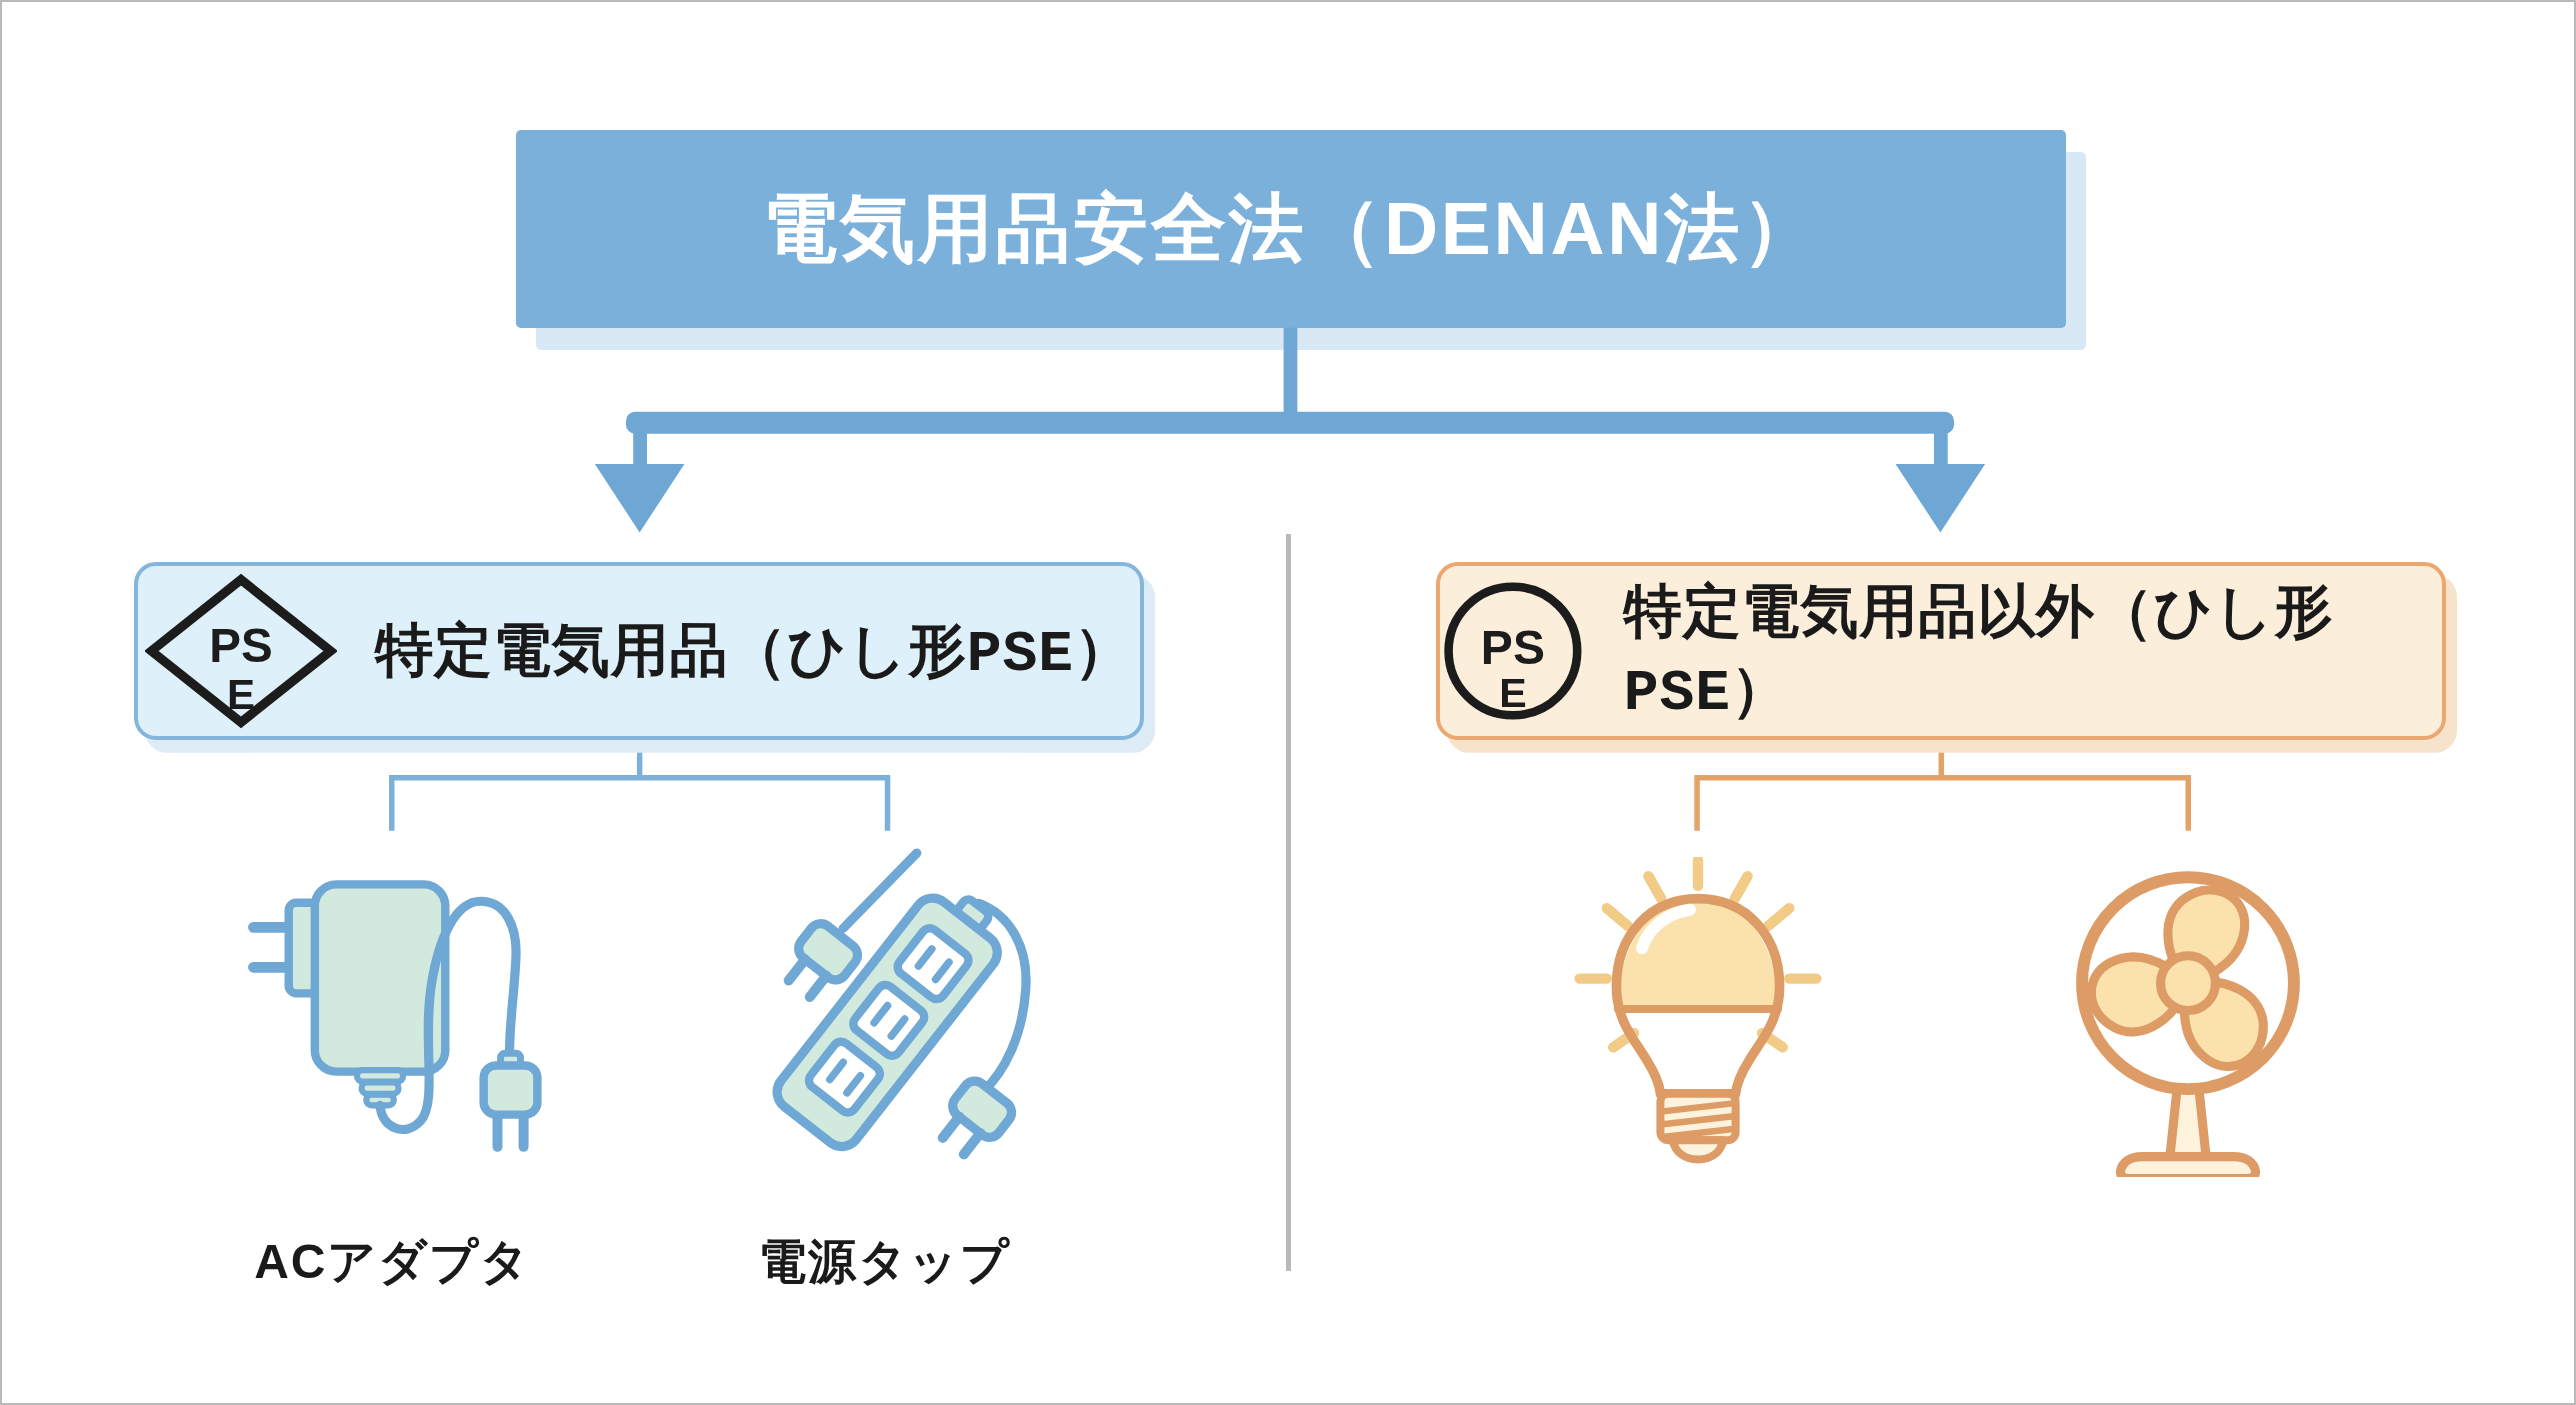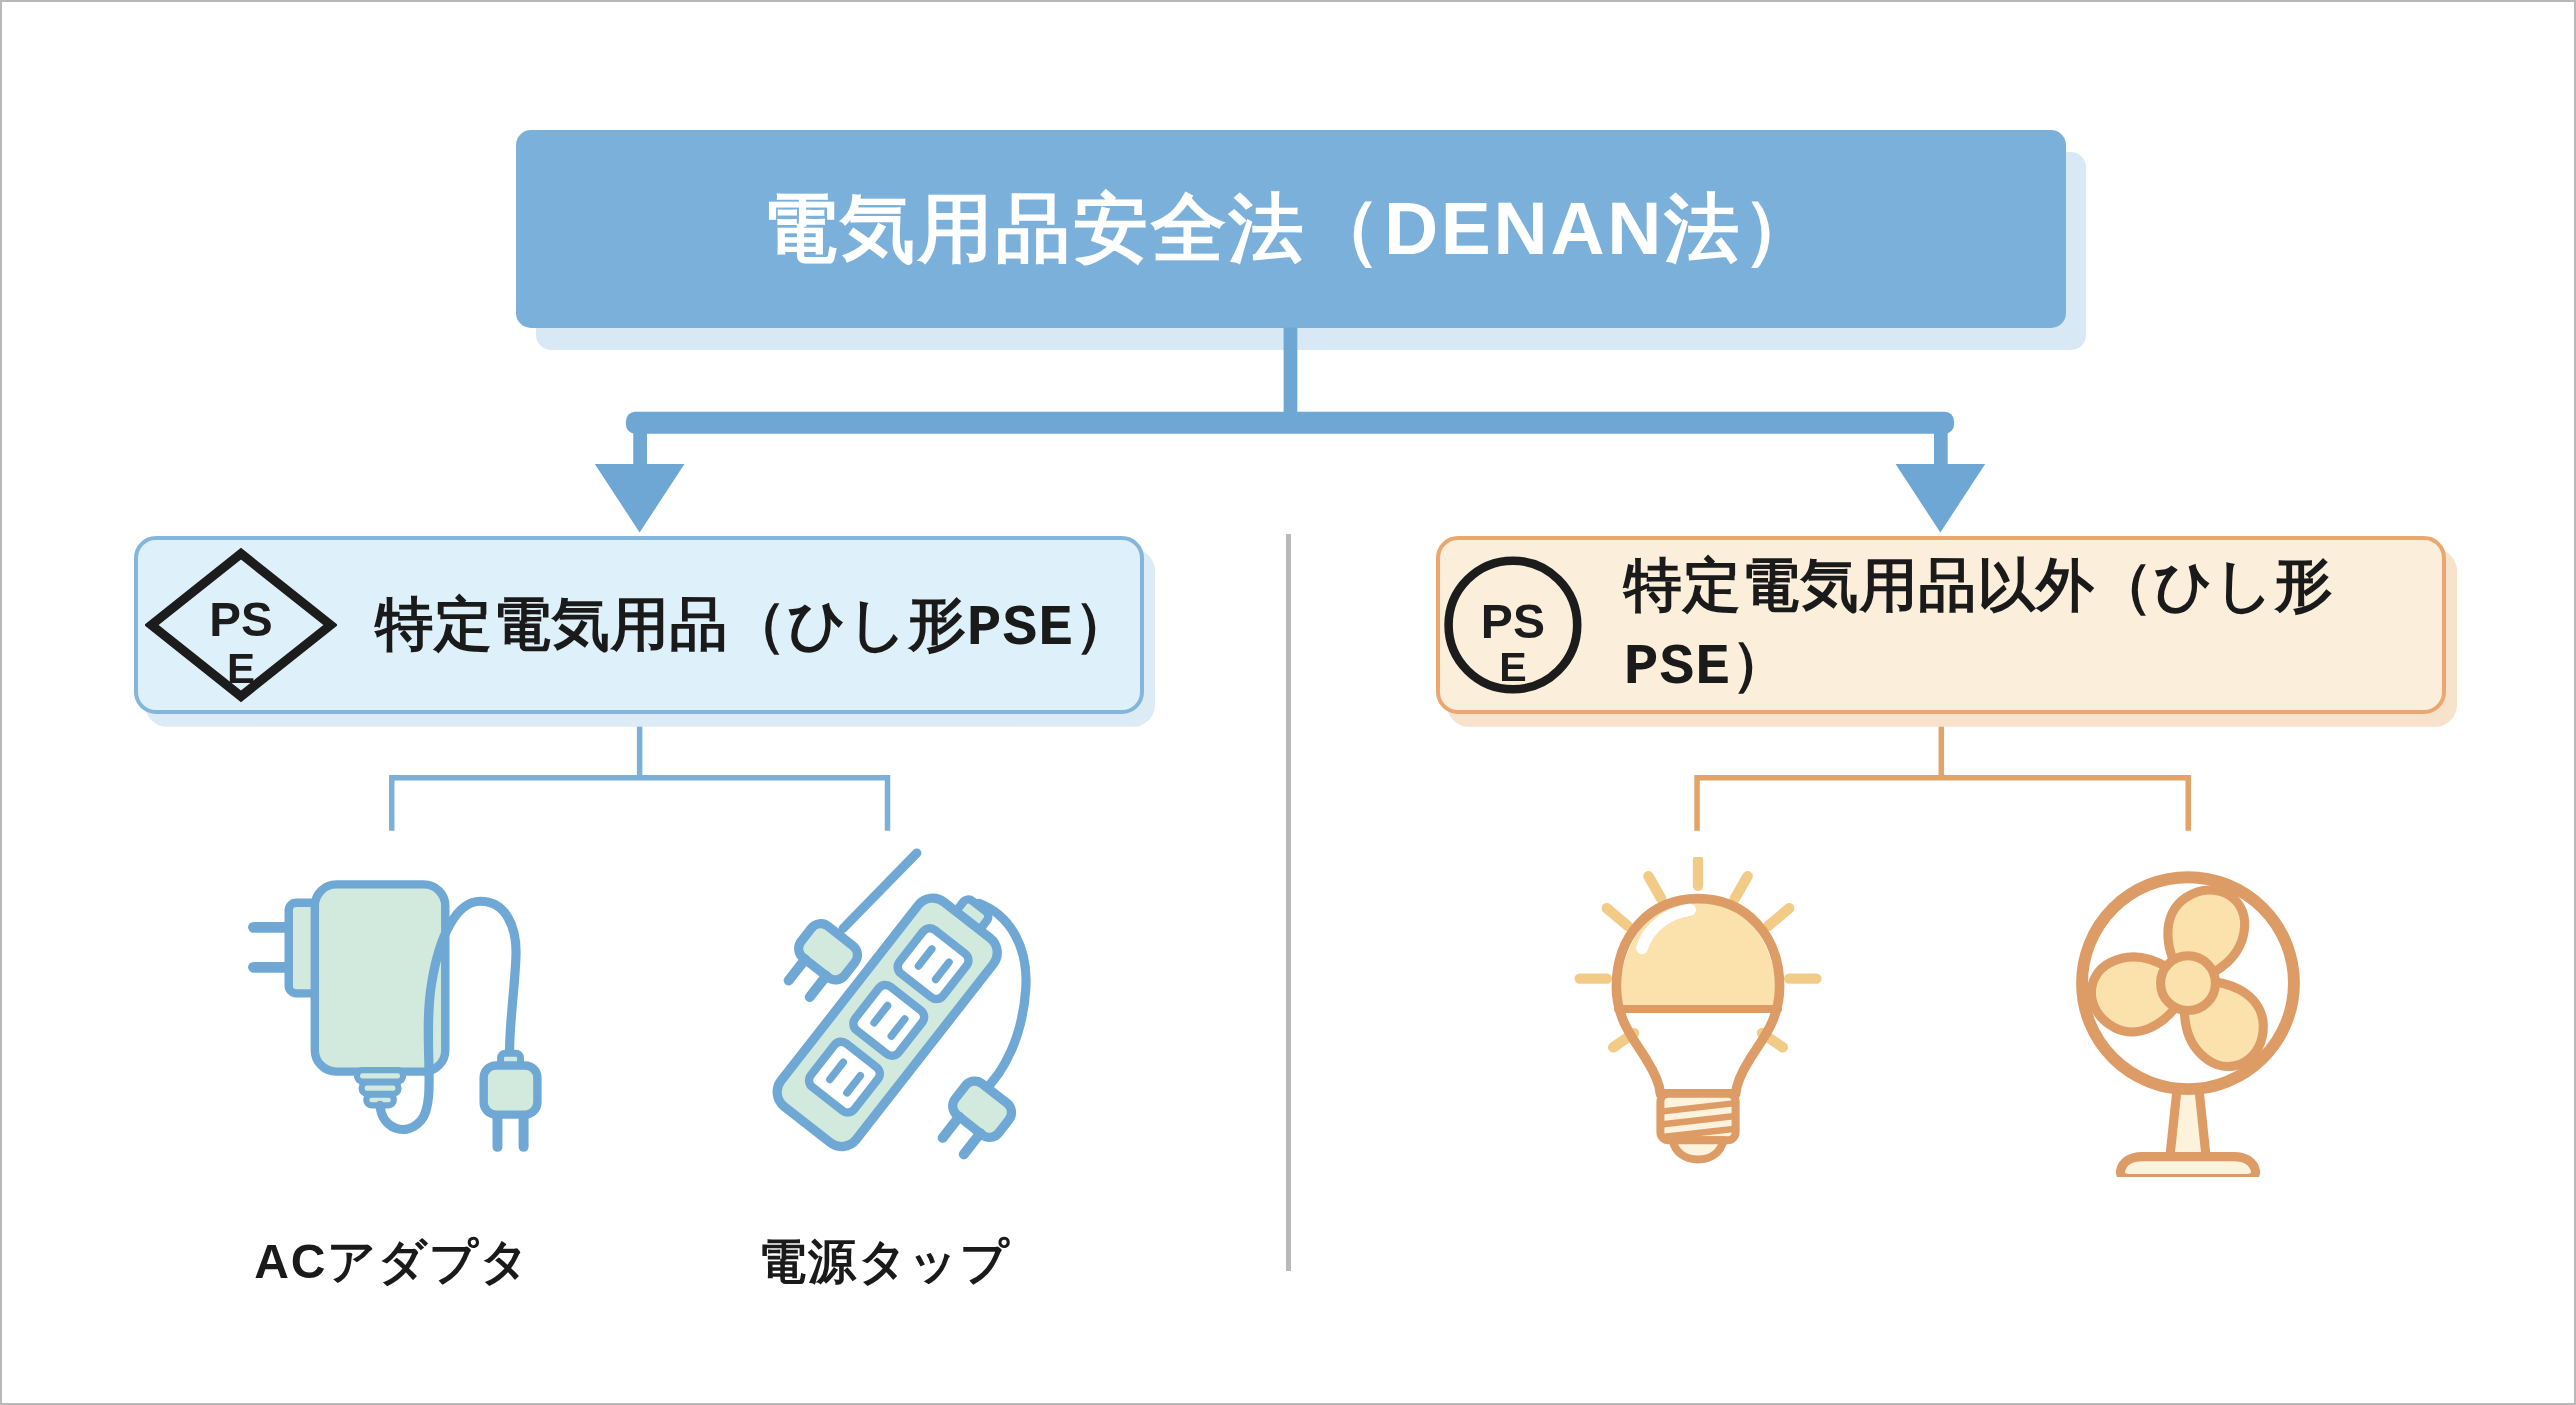--- a/index.html
+++ b/index.html
@@ -4,37 +4,37 @@
 <style>
   html,body{margin:0;padding:0;background:#fff;}
   .canvas{
     position:relative;width:2576px;height:1405px;background:#fff;
     border:2.7px solid var(--frame,#b9b9b9);box-sizing:border-box;overflow:hidden;
     font-family:"Liberation Sans","DejaVu Sans",sans-serif;
   }
   
   .title-box{
     position:absolute;left:514px;top:128px;width:1550px;height:198px;
-    background:var(--title-bg);border-radius:15px;
+    background:var(--title-bg);border-radius:5px;
     box-shadow:20px 22px 0 var(--title-shadow);
     display:flex;align-items:center;justify-content:center;
   }
   .title-box span{
     color:var(--title-text);font-size:75px;font-weight:bold;letter-spacing:2.7px;
   }
   
   svg.overlay{position:absolute;left:0;top:0;width:2576px;height:1405px;pointer-events:none;}
   .arrow-fill{fill:var(--arrow);}
   .conn-left{stroke:var(--left-line);stroke-width:6;fill:none;}
   .conn-right{stroke:var(--right-line);stroke-width:6;fill:none;}
   
   .divider{position:absolute;left:1284px;top:532px;width:4.6px;height:737px;background:var(--divider);}
   
   .branch{
-    position:absolute;top:534px;height:178px;width:1010px;box-sizing:border-box;
+    position:absolute;top:560px;height:178px;width:1010px;box-sizing:border-box;
     border-radius:22px;display:flex;align-items:center;justify-content:center;gap:38px;
   }
   .branch.left{left:132px;background:var(--left-fill);border:4.6px solid var(--left-border);
     box-shadow:11px 12.8px 0 var(--left-shadow);}
   .branch.right{left:1434px;background:var(--right-fill);border:4.6px solid var(--right-border);
     box-shadow:11px 12.8px 0 var(--right-shadow);}
   .branch-label{font-size:58px;font-weight:bold;color:var(--ink);letter-spacing:0.9px;font-family:Liberation Mono, monospace;}
   .pse-mark{display:block;}
   .pse-shape{stroke:var(--mark-ink);fill:none;}
   .pse-letter{fill:var(--mark-ink);font-weight:bold;font-family:"Liberation Sans","DejaVu Sans",sans-serif;}

